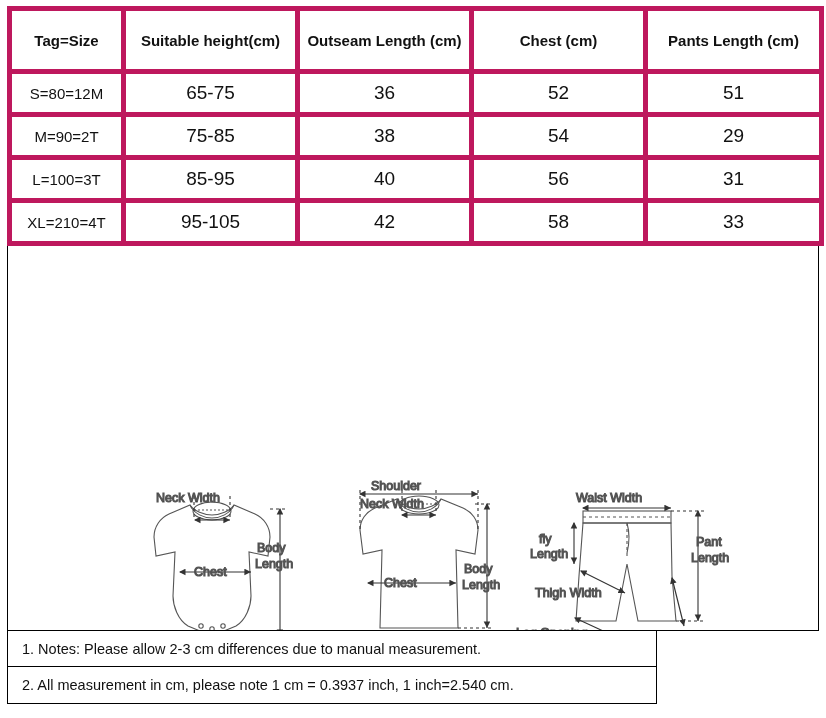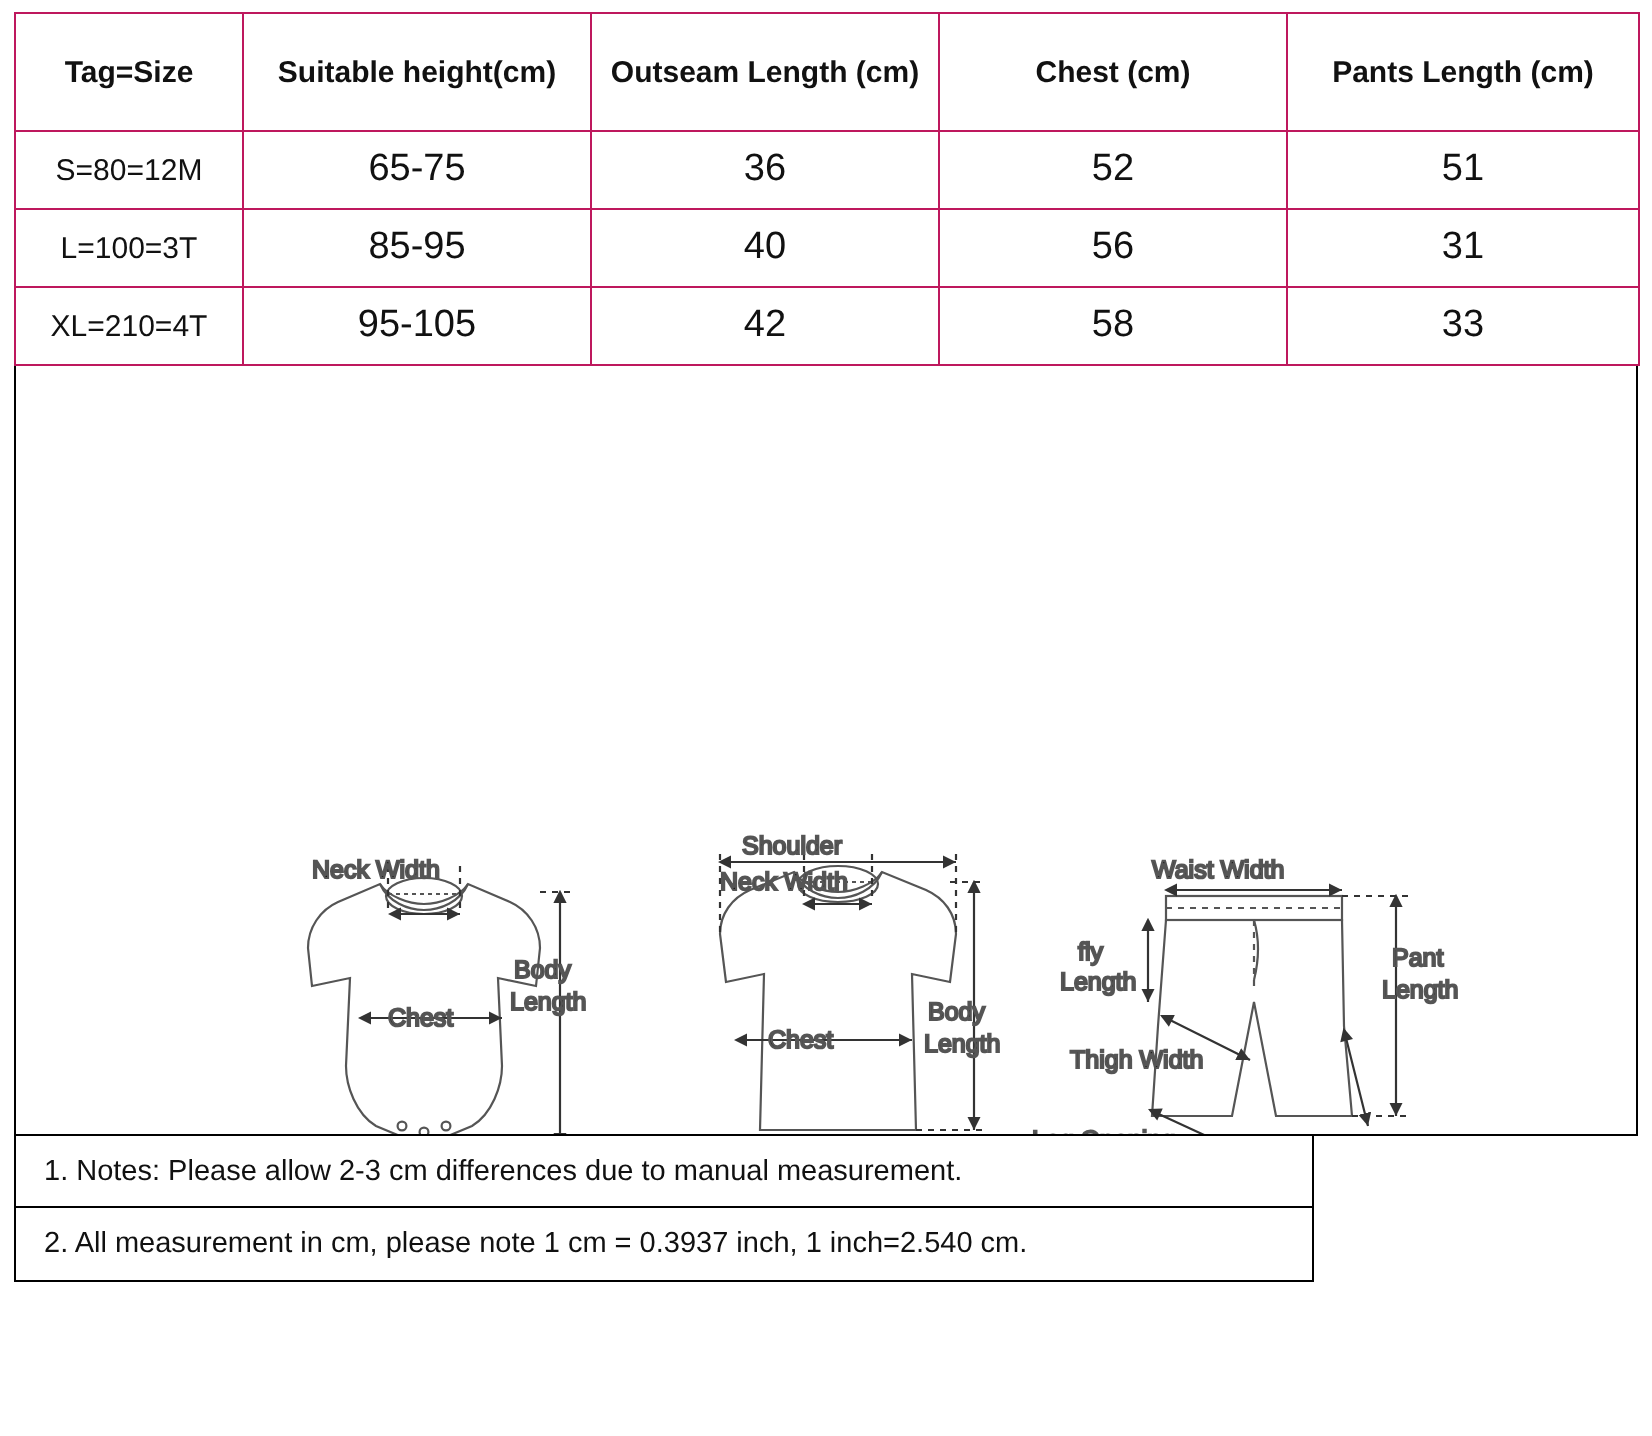--- a/index.html
+++ b/index.html
@@ -23,21 +23,21 @@
 
   
   table.size-table {
     border-collapse: collapse;
     width: 812px;
     margin: 6px 0 0 7px;
     table-layout: fixed;
   }
   table.size-table th,
   table.size-table td {
-    border: 1px solid #be185d;
+    border: 5px solid #be185d;
     text-align: center;
     vertical-align: middle;
   }
   table.size-table th {
     height: 56px;
     font-size: 15px;
     font-weight: bold;
   }
   table.size-table td {
     height: 36px;
@@ -116,20 +116,27 @@
         <th>Pants Length (cm)</th>
       </tr>
     </thead>
     <tbody>
       <tr>
         <td class="tagcell">S=80=12M</td>
         <td>65-75</td>
         <td>36</td>
         <td>52</td>
         <td>51</td>
+      </tr>
+      <tr>
+        <td class="tagcell">M=90=2T</td>
+        <td>75-85</td>
+        <td>38</td>
+        <td>54</td>
+        <td>29</td>
       </tr>
       <tr>
         <td class="tagcell">L=100=3T</td>
         <td>85-95</td>
         <td>40</td>
         <td>56</td>
         <td>31</td>
       </tr>
       <tr>
         <td class="tagcell">XL=210=4T</td>

